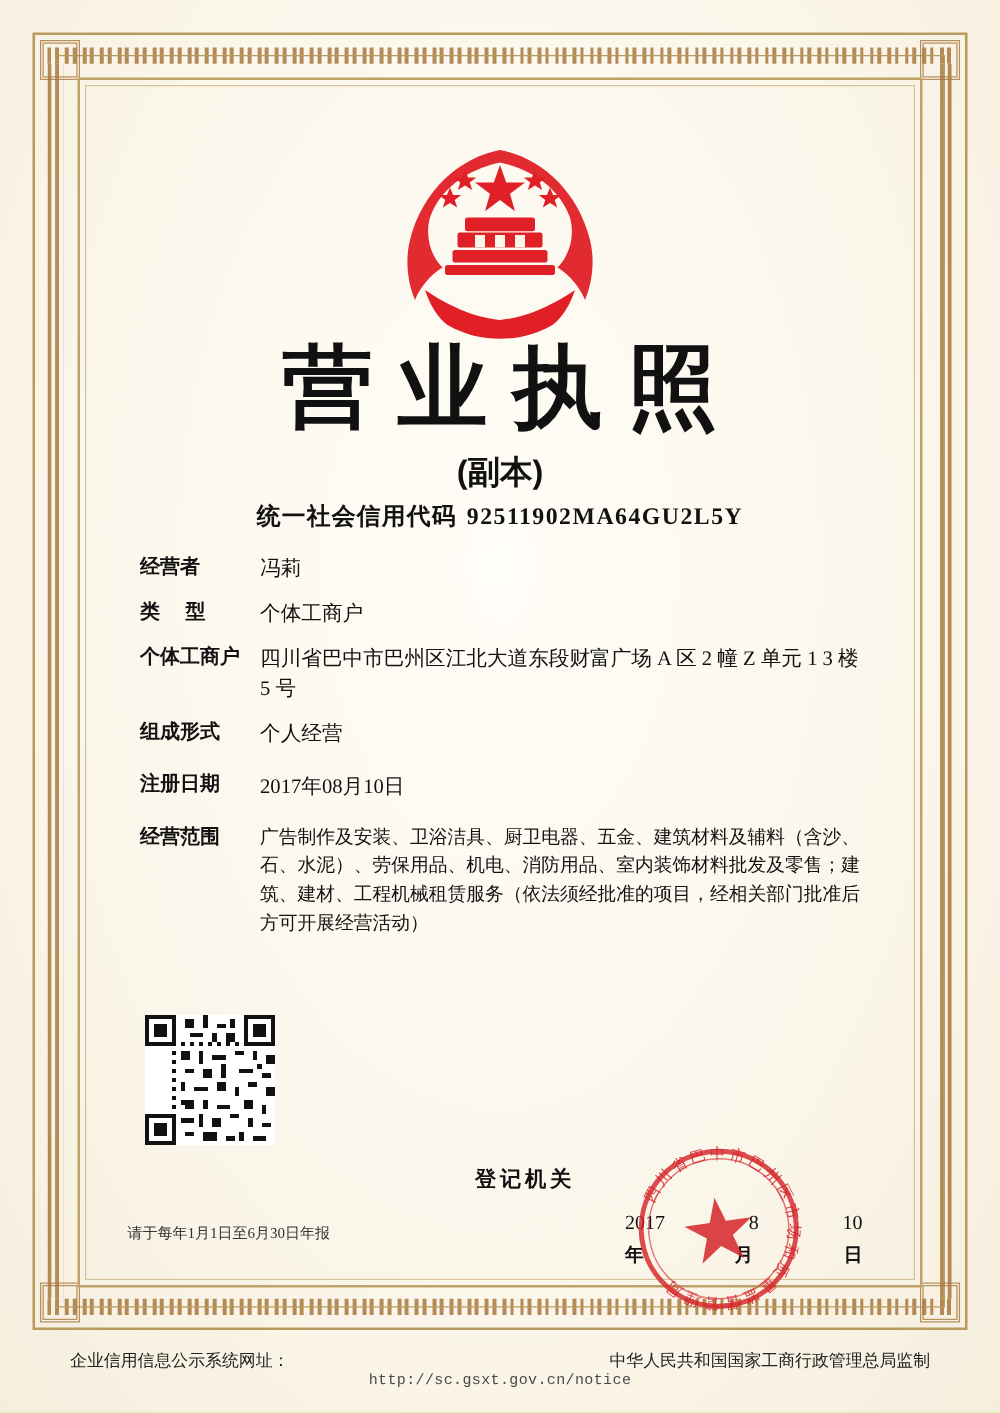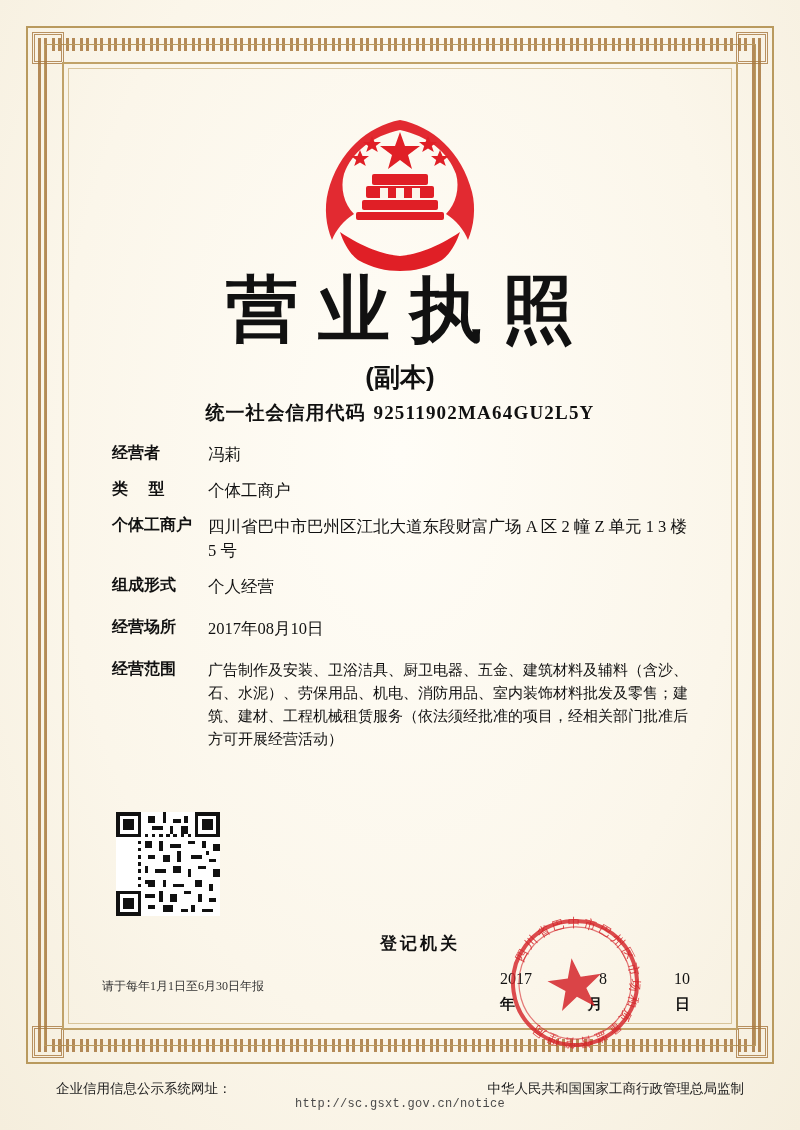--- a/index.html
+++ b/index.html
@@ -279,21 +279,21 @@
     </div>
 
     <div class="field-row">
       <div class="field-label">组成形式</div>
       <div class="field-value">个人经营</div>
     </div>
 
     <div class="sep"></div>
 
     <div class="field-row">
-      <div class="field-label">经营场所</div>
+      <div class="field-label">注册日期</div>
       <div class="field-value">2017年08月10日</div>
     </div>
 
     <div class="sep"></div>
 
     <div class="field-row">
       <div class="field-label">经营范围</div>
       <div class="field-value small">广告制作及安装、卫浴洁具、厨卫电器、五金、建筑材料及辅料（含沙、石、水泥）、劳保用品、机电、消防用品、室内装饰材料批发及零售；建筑、建材、工程机械租赁服务（依法须经批准的项目，经相关部门批准后方可开展经营活动）</div>
     </div>
   </div>

